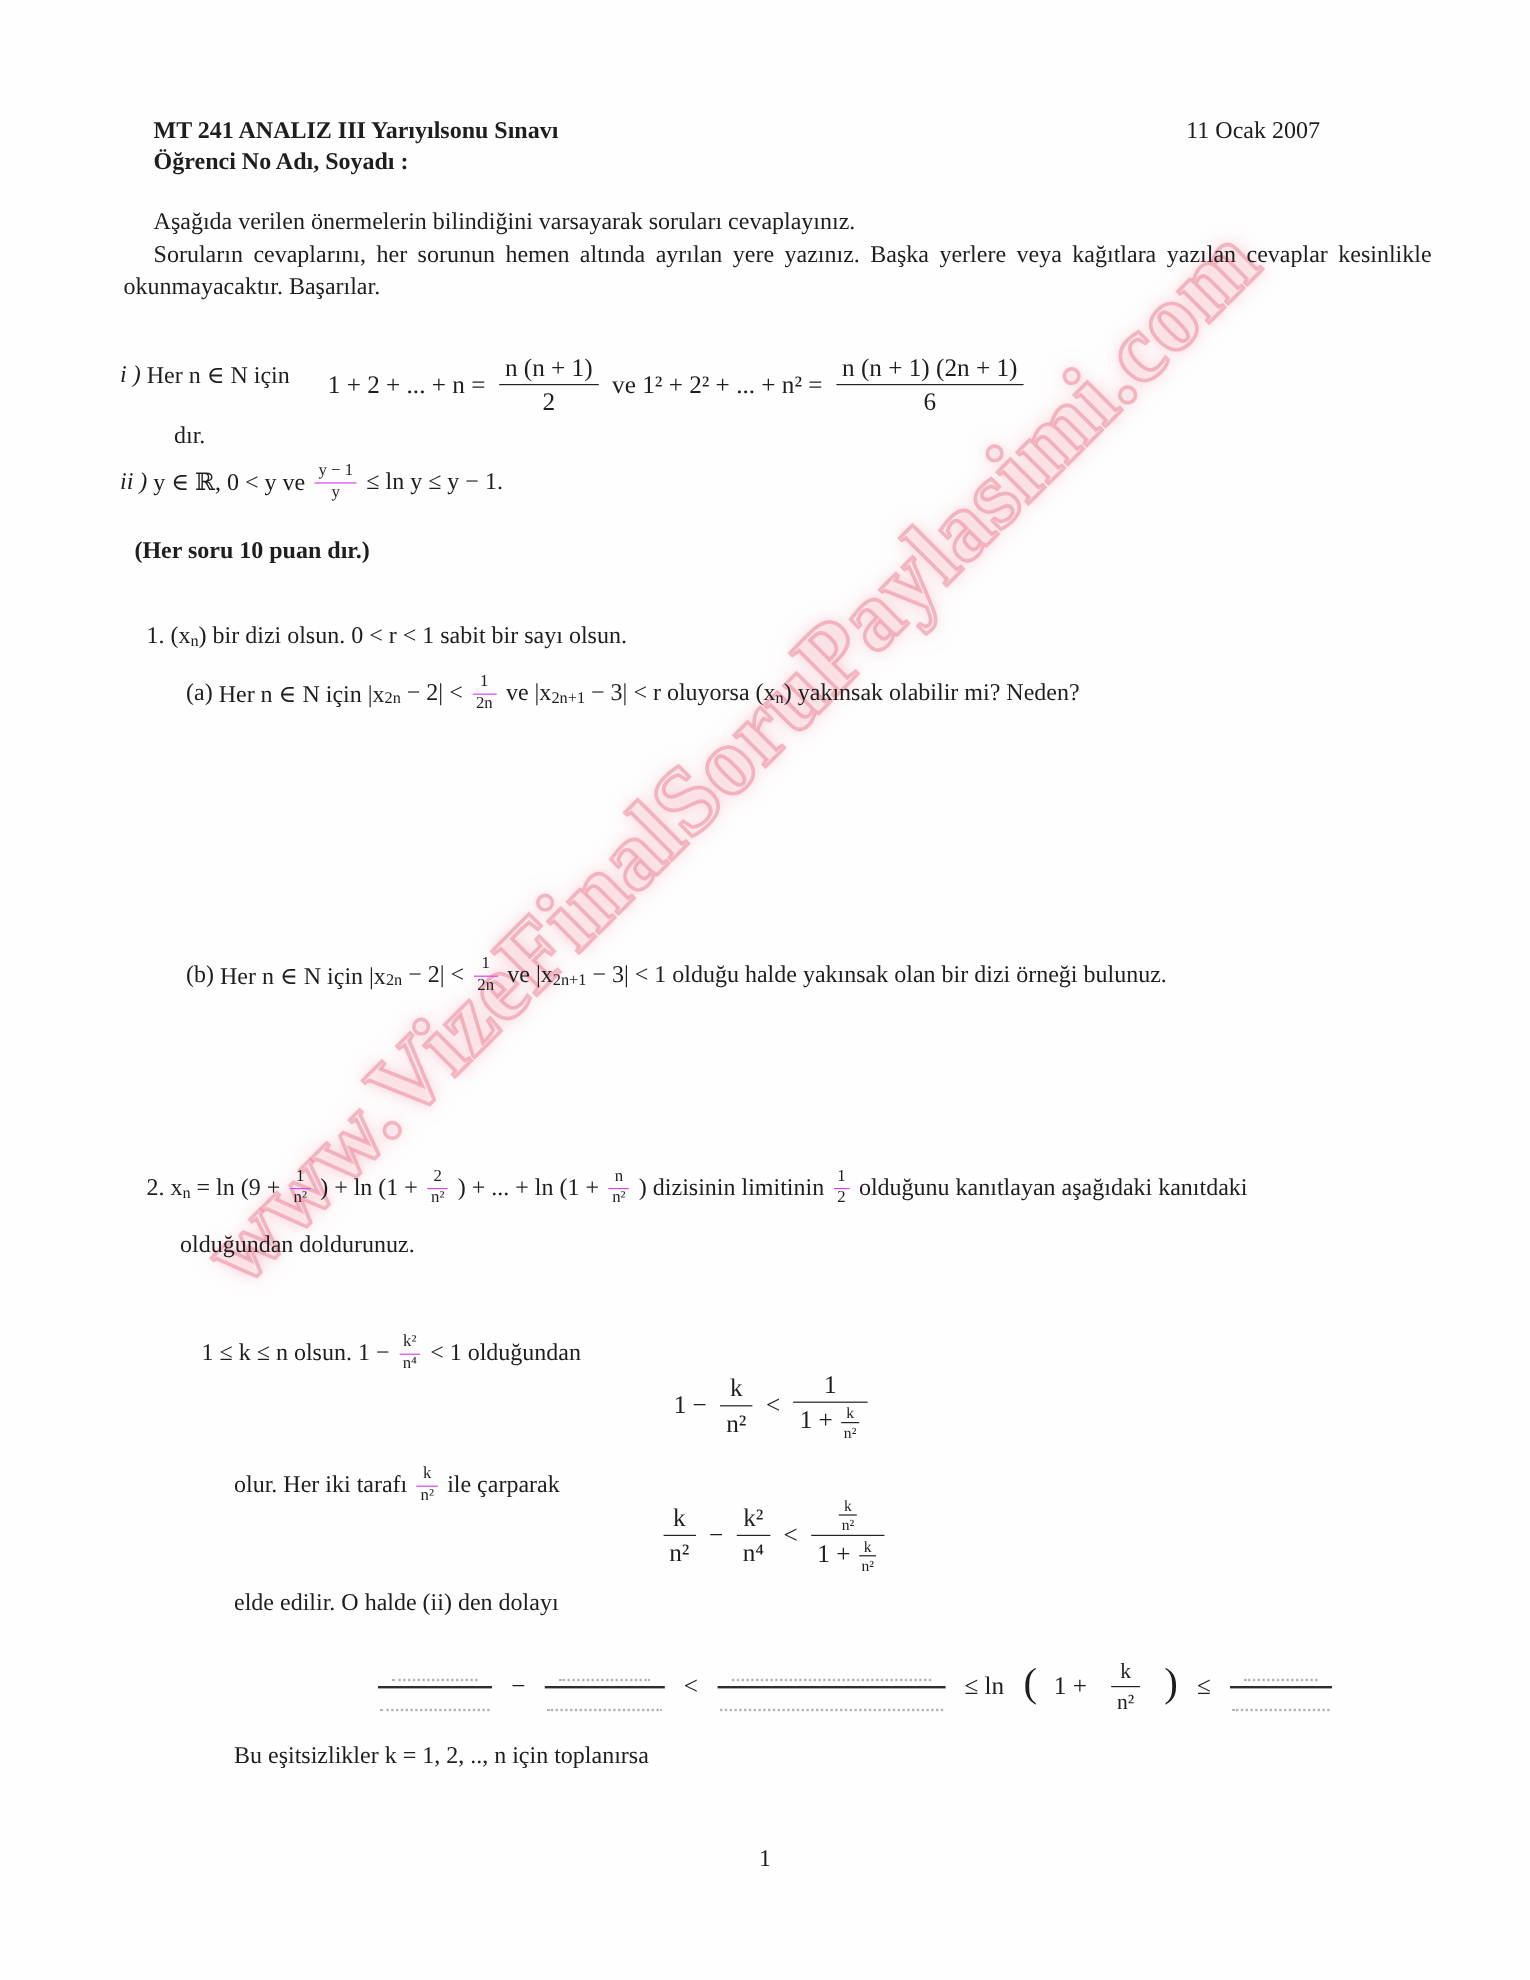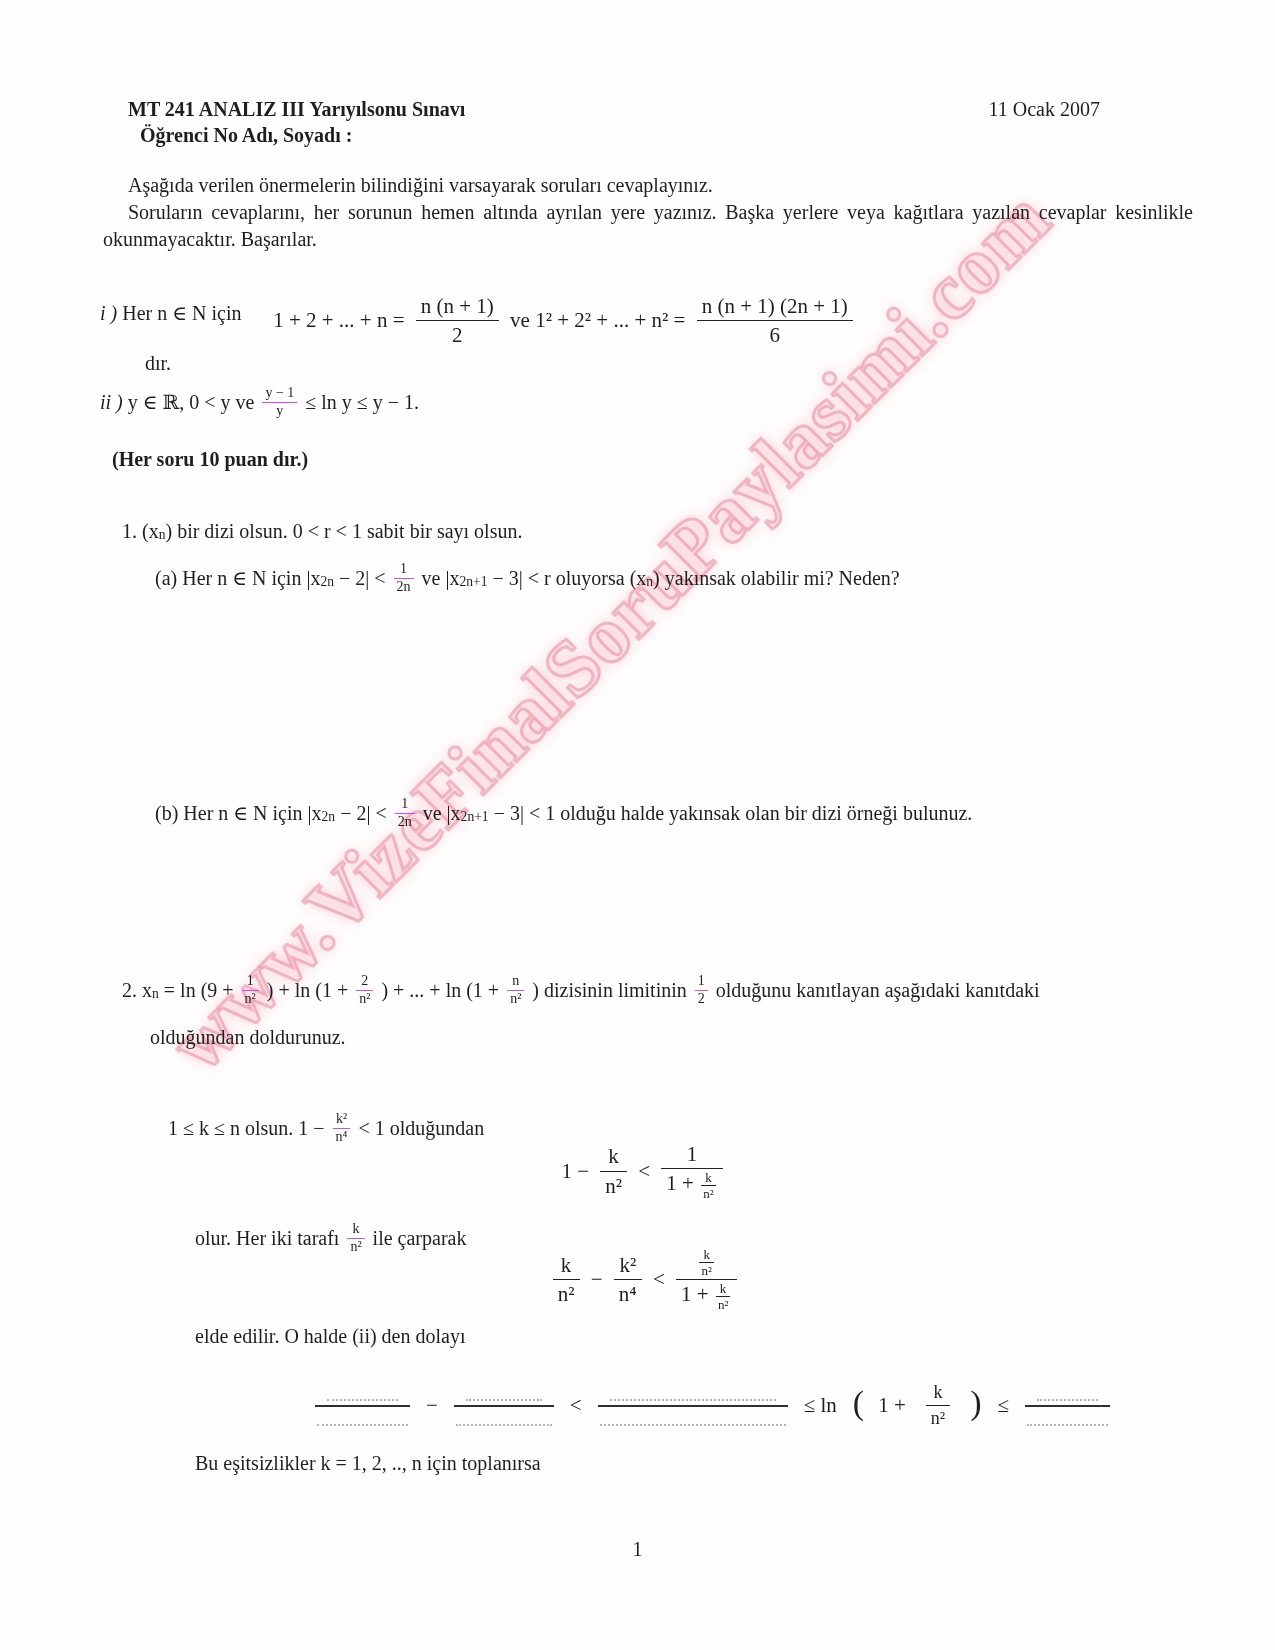--- a/index.html
+++ b/index.html
@@ -55,21 +55,21 @@
 <body>
 
 <div class="page">
 
   <div class="watermark">www.VizeFinalSoruPaylasimi.com</div>
 
   <div class="content-layer">
 
     <div class="abs b" style="top:98px;left:128px;">MT 241 ANALIZ III Yarıyılsonu Sınavı</div>
     <div class="abs" style="top:98px;right:175px;">11 Ocak 2007</div>
-    <div class="abs b" style="top:124px;left:140px;">Öğrenci No Adı, Soyadı :</div>
+    <div class="abs b" style="top:124px;left:128px;">Öğrenci No Adı, Soyadı :</div>
 
     <div class="abs wrapline" style="top:172px;left:103px;width:1085px;text-indent:25px;">Aşağıda verilen önermelerin bilindiğini varsayarak soruları cevaplayınız.</div>
     <div class="abs wrapline" style="top:199px;left:103px;width:1090px;text-indent:25px;text-align:justify;">Soruların cevaplarını, her sorunun hemen altında ayrılan yere yazınız. Başka yerlere veya kağıtlara yazılan cevaplar kesinlikle okunmayacaktır. Başarılar.</div>
 
     <div class="abs mathline" style="top:272px;left:100px;margin-top:28px;">
       <span class="it">i )</span>
       <span>Her n ∈ N için</span>
     </div>
 
     <div class="abs mathline disp" style="top:294px;left:0;width:1132px;text-align:center;">

